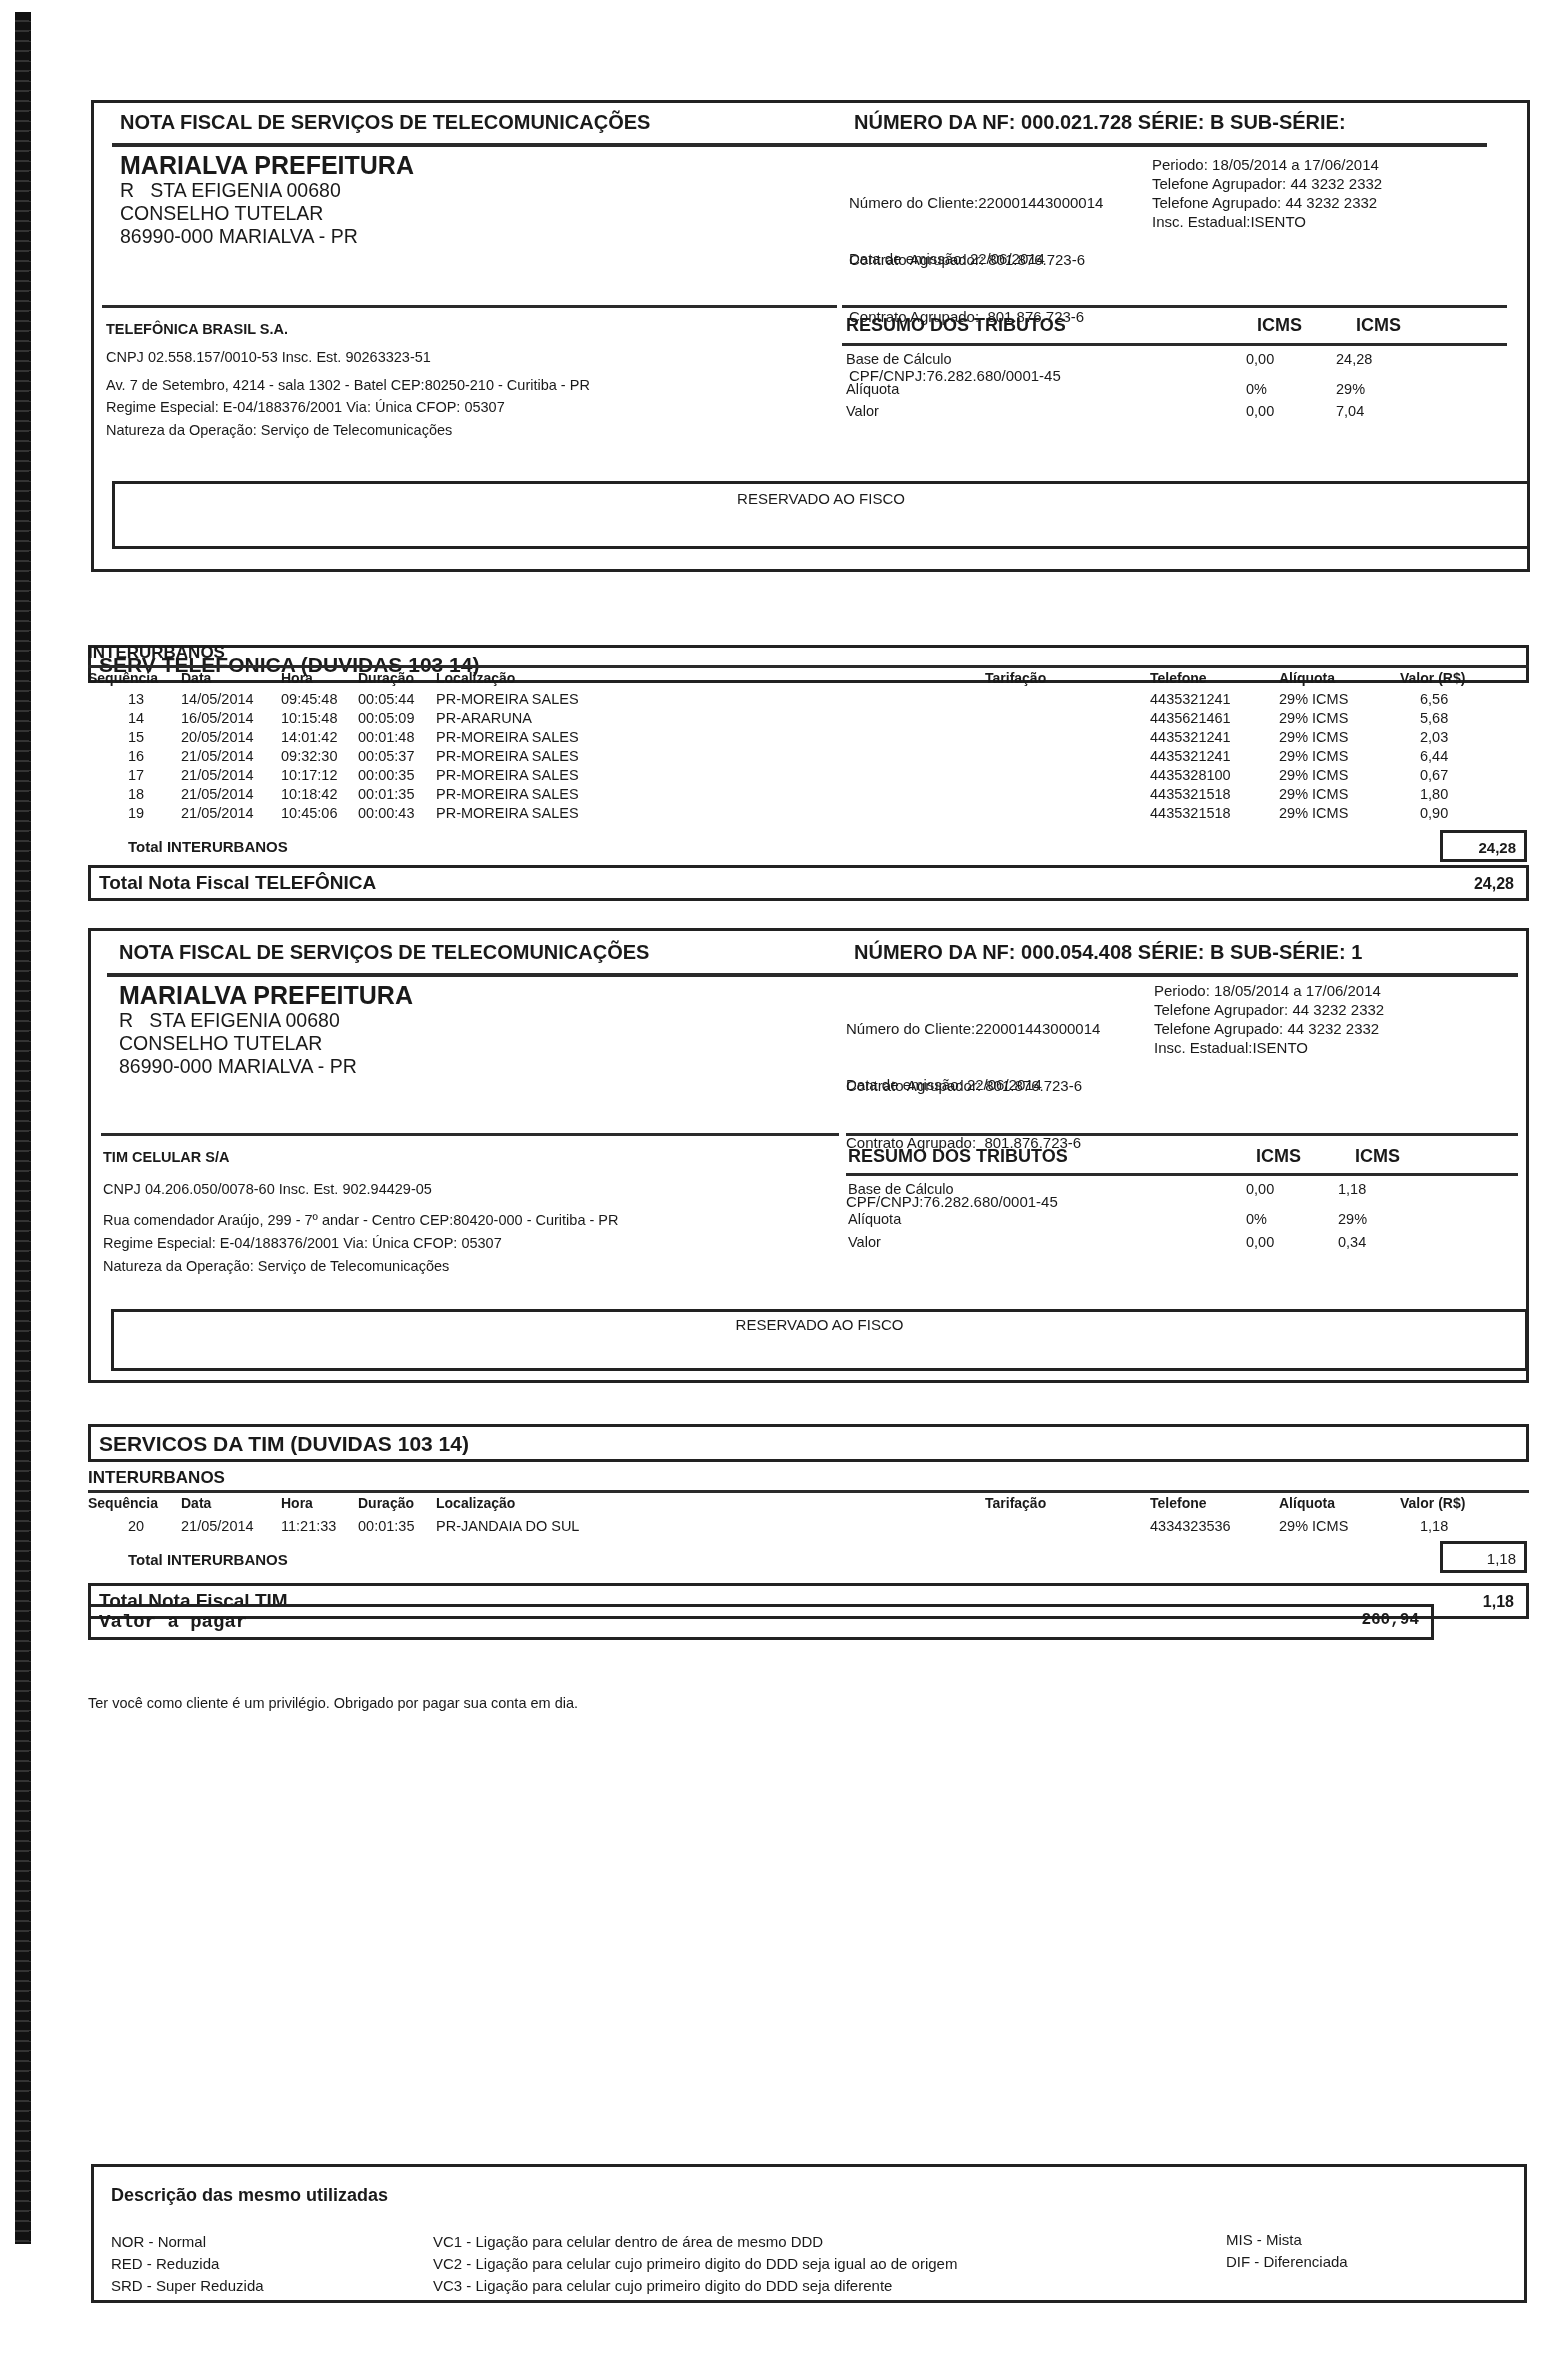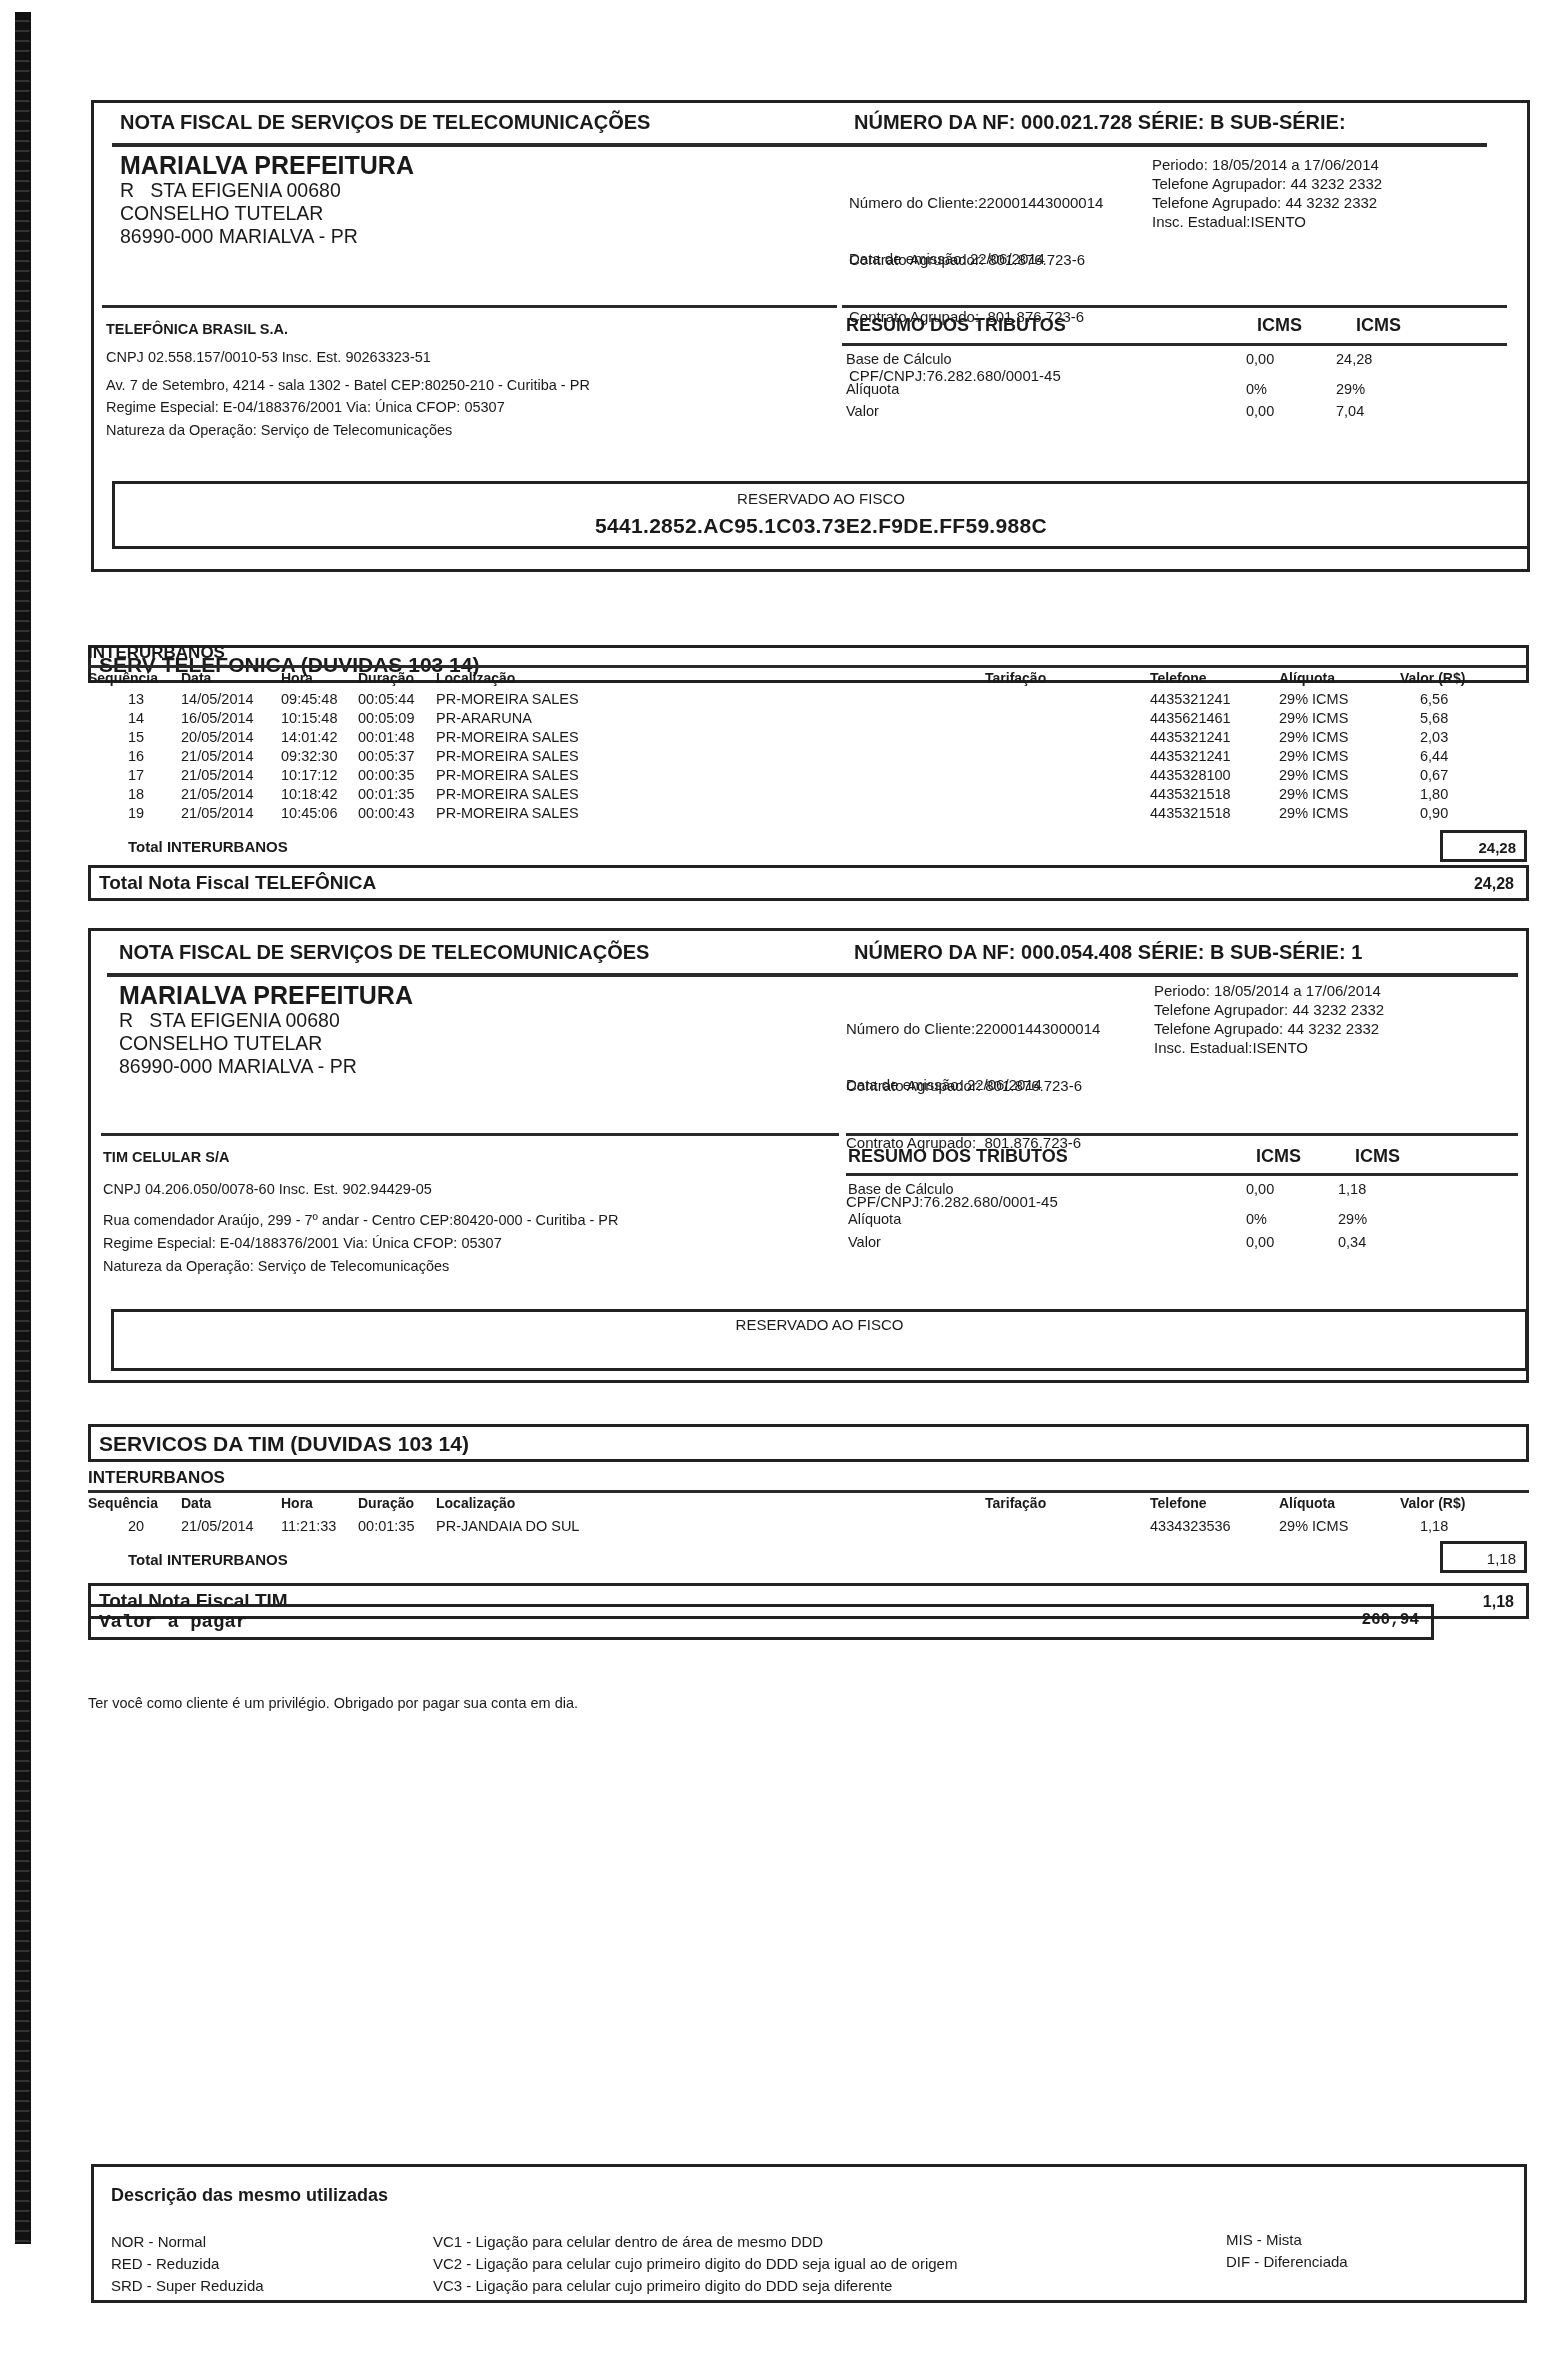--- a/index.html
+++ b/index.html
@@ -82,21 +82,20 @@
     <span class="abs right" style="left:490px; width:54px;">29%</span>
   </div>
   <div class="abs tr-row" style="left:752px; top:300px; width:600px; height:20px;">
     <span class="abs" style="left:0;">Valor</span>
     <span class="abs right" style="left:400px; width:60px;">0,00</span>
     <span class="abs right" style="left:490px; width:54px;">7,04</span>
   </div>
 
   <div class="box" style="left:18px; top:378px; width:1418px; height:68px;">
     <div class="fisco-label" style="top:6px;">RESERVADO AO FISCO</div>
-    <div class="fisco-code" style="top:30px;">5441.2852.AC95.1C03.73E2.F9DE.FF59.988C</div>
   </div>
 </div>
 
 <div class="box" style="left:88px; top:597px; width:1441px; height:38px;margin-top:48px;">
   <div class="abs sec-title" style="left:8px; top:5px;">SERV TELEFONICA (DUVIDAS 103 14)</div>
 </div>
 <div class="abs sub-title" style="left:88px; top:643px;">INTERURBANOS</div>
 <div class="hline" style="left:88px; width:1441px; top:665px; height:3px;"></div>
 
 <div>

